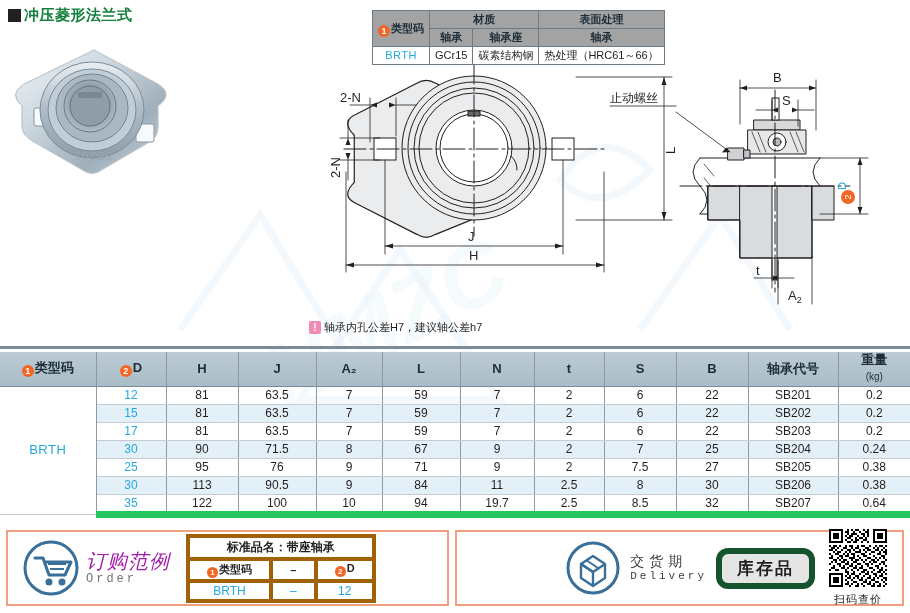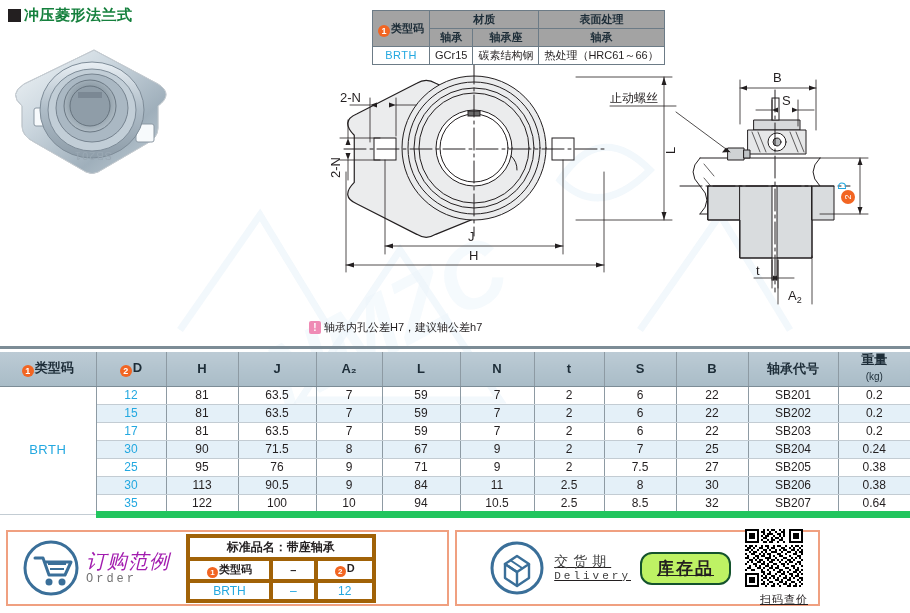--- a/index.html
+++ b/index.html
@@ -102,21 +102,21 @@
   .typecode-cell { color: #23a8e0; font-size: 13px; letter-spacing: .5px; }
   .wt-head { font-size: 12px; line-height: 12px; }
   .wt-head small { font-size: 10px; font-weight: normal; }
 
   
   .panel {
     position: absolute; top: 530px; height: 76px;
     border: 2px solid #f0a080; background: #fff; z-index: 3;
   }
   .panel-order { left: 6px; width: 443px; }
-  .panel-delivery { left: 455px; width: 365px; text-decoration: underline; }
+  .panel-delivery { left: 455px; width: 449px; }
 
   .order-inner { display: flex; align-items: center; height: 100%; padding-left: 14px; gap: 6px; }
   .cart-ico { width: 58px; height: 58px; flex: 0 0 58px; }
   .order-lbl { line-height: 1.15; }
   .order-lbl .cn { font-size: 20px; color: #a21caf; letter-spacing: 1px; font-style: italic; }
   .order-lbl .en { font-size: 12px; color: #737373; letter-spacing: 3px; font-family: "Liberation Mono", monospace; }
 
   table.order-tbl { border-collapse: collapse; font-size: 11px; margin-left: 10px; }
   table.order-tbl td {
     border: 4px solid #a16207; padding: 1px 17px; text-align: center; height: 18px;
@@ -125,24 +125,24 @@
   table.order-tbl td.std { font-weight: bold; font-size: 12px; color: #231f20; }
   table.order-tbl td.hd { font-weight: bold; font-size: 11px; }
   table.order-tbl td.v { color: #23a8e0; font-size: 12px; }
 
   .deliv-inner { display: flex; align-items: center; justify-content: flex-end; height: 100%; gap: 9px; padding-right: 10px; }
   .box-ico { width: 56px; height: 56px; flex: 0 0 56px; }
   .deliv-lbl { line-height: 1.2; }
   .deliv-lbl .cn { font-size: 14px; color: #3d3d3d; letter-spacing: 5px; }
   .deliv-lbl .en { font-size: 11px; color: #3d3d3d; letter-spacing: 3px; font-family: "Liberation Mono", monospace; }
   .stock-badge {
-    background: #bef264; border: 2px solid #14532d; border-radius: 12px;
+    background: #e5e5e5; border: 6px solid #14532d; border-radius: 12px;
     padding: 3px 15px; font-size: 17px; font-weight: bold; color: #231f20; letter-spacing: 2px;
   }
-  .qr-block { text-align: right; }
+  .qr-block { text-align: center; }
   .qr-cap { font-size: 11px; letter-spacing: 1px; margin-top: 1px; color: #231f20; }
 </style>
 </head>
 <body>
 
 <svg class="watermark" viewBox="0 0 910 613">
   <g fill="none" stroke="#cfe3f2" stroke-width="7" opacity="0.55">
     <path d="M300 400 L400 250 L500 400 Z"></path>
     <path d="M560 180 q40 -60 90 -10 q-50 50 -90 10 Z"></path>
     <path d="M180 330 L260 215 L330 330"></path>
@@ -518,21 +518,21 @@
           <td>30</td>
           <td>SB206</td>
           <td>0.38</td>
         </tr>
         <tr>
           <td class="cyan">35</td>
           <td>122</td>
           <td>100</td>
           <td>10</td>
           <td>94</td>
-          <td>10.5</td>
+          <td>19.7</td>
           <td>2.5</td>
           <td>8.5</td>
           <td>32</td>
           <td>SB207</td>
           <td>0.64</td>
         </tr>
       </tbody>
   </table>
 </div>
 

